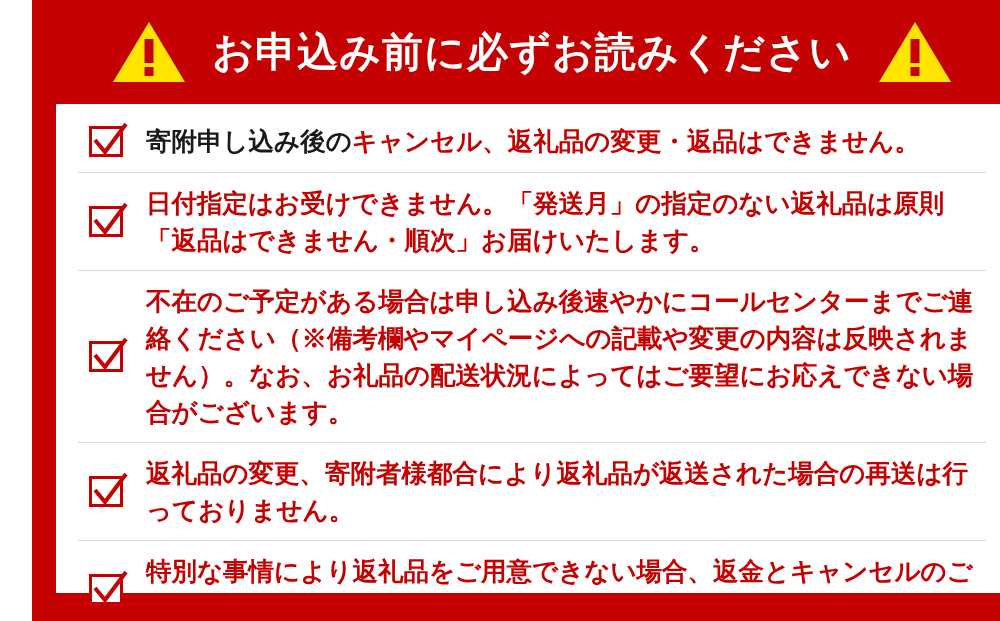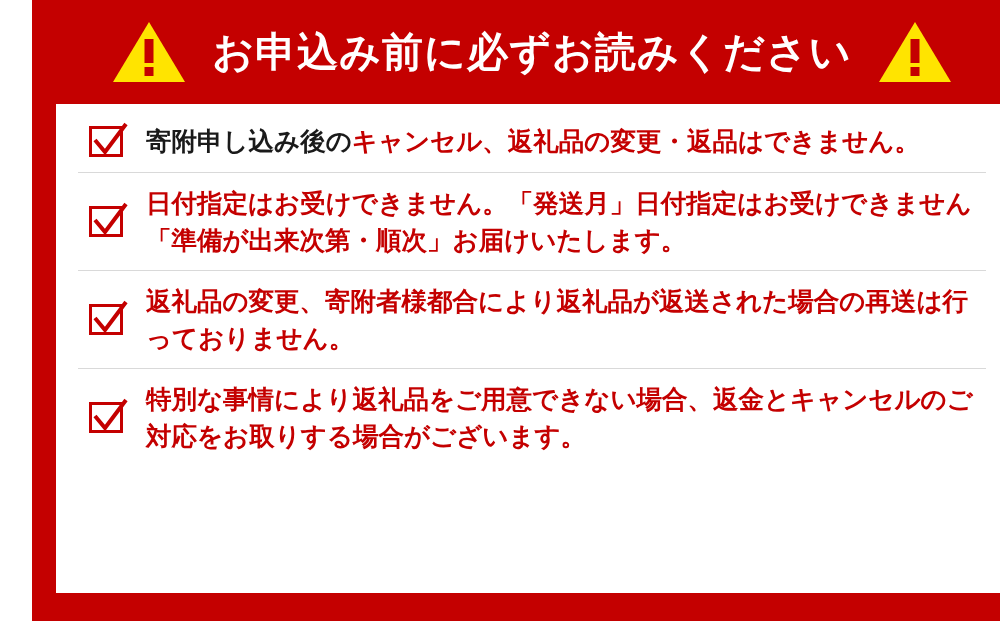--- a/index.html
+++ b/index.html
@@ -124,23 +124,32 @@
       <div class="row-text"><span class="blk">寄附申し込み後の</span><span class="red">キャンセル、返礼品の変更・返品はできません。</span></div>
     </div>
 
     <div class="row">
       <span class="check">
         <svg viewBox="0 0 40 40" width="40" height="40">
           <rect x="2.5" y="6.5" width="31" height="28" fill="#ffffff" stroke="#c40000" stroke-width="3"></rect>
           <polyline points="7,19 17,31 38,3" fill="none" stroke="#c40000" stroke-width="4"></polyline>
         </svg>
       </span>
-      <div class="row-text"><span class="red">日付指定はお受けできません。「発送月」日付指定はお受けできません「準備が出来次第・順次」お届けいたします。</span></div>
+      <div class="row-text"><span class="red">日付指定はお受けできません。「発送月」の指定のない返礼品は原則「返品はできません・順次」お届けいたします。</span></div>
     </div>
 
+    <div class="row">
+      <span class="check">
+        <svg viewBox="0 0 40 40" width="40" height="40">
+          <rect x="2.5" y="6.5" width="31" height="28" fill="#ffffff" stroke="#c40000" stroke-width="3"></rect>
+          <polyline points="7,19 17,31 38,3" fill="none" stroke="#c40000" stroke-width="4"></polyline>
+        </svg>
+      </span>
+      <div class="row-text"><span class="red">不在のご予定がある場合は申し込み後速やかにコールセンターまでご連絡ください（※備考欄やマイページへの記載や変更の内容は反映されません）。なお、お礼品の配送状況によってはご要望にお応えできない場合がございます。</span></div>
+    </div>
 
     <div class="row">
       <span class="check">
         <svg viewBox="0 0 40 40" width="40" height="40">
           <rect x="2.5" y="6.5" width="31" height="28" fill="#ffffff" stroke="#c40000" stroke-width="3"></rect>
           <polyline points="7,19 17,31 38,3" fill="none" stroke="#c40000" stroke-width="4"></polyline>
         </svg>
       </span>
       <div class="row-text"><span class="red">返礼品の変更、寄附者様都合により返礼品が返送された場合の再送は行っておりません。</span></div>
     </div>

